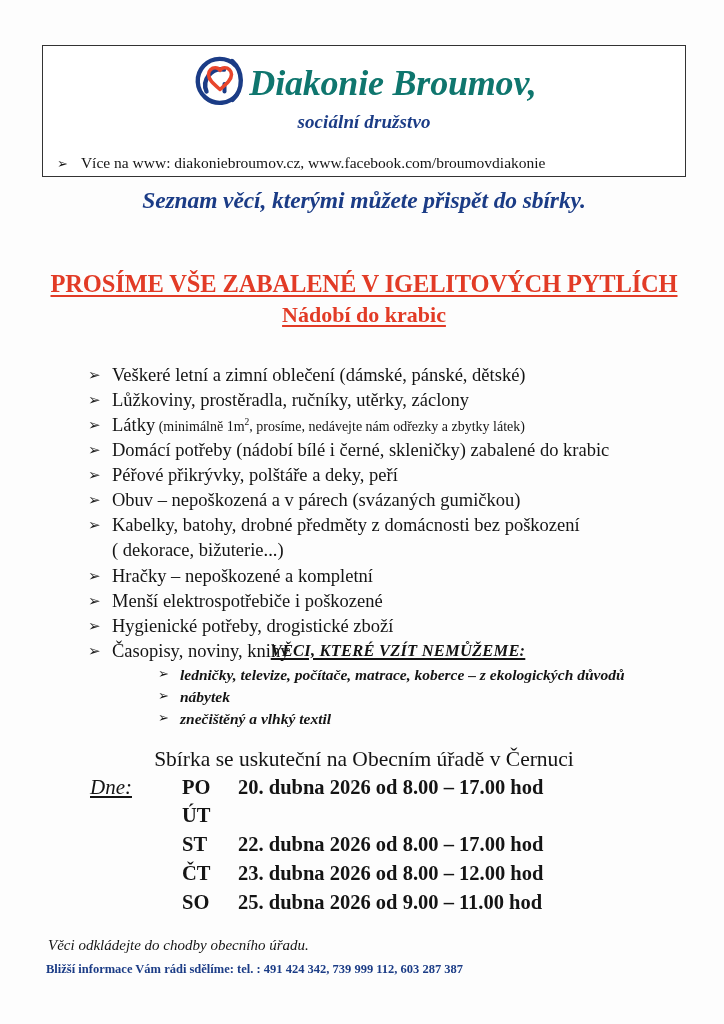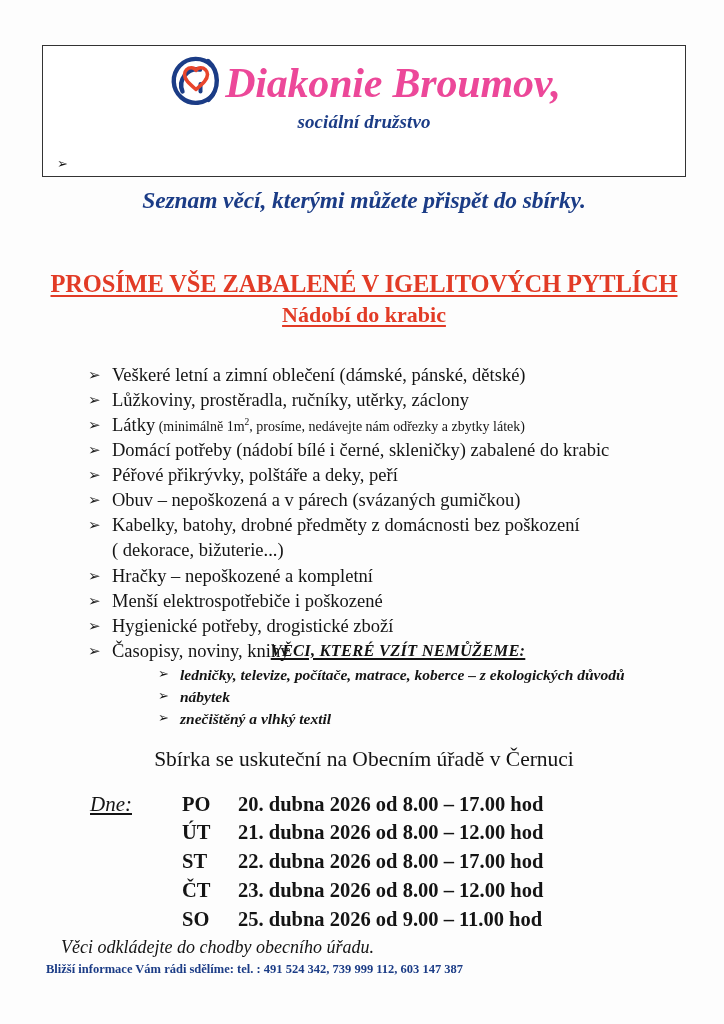--- a/index.html
+++ b/index.html
@@ -48,24 +48,24 @@
     width: 60px;
     height: 58px;
     flex: 0 0 auto;
     display: block;
     margin-right: -4px;
     margin-top: -2px;
   }
 
   .brand-name {
     font-family: "Liberation Serif", "DejaVu Serif", serif;
-    font-size: 42px;
-    font-weight: bold;
-    font-style: italic;
-    color: #ec4899;
+    font-size: 36px;
+    font-weight: bold;
+    font-style: italic;
+    color: #0f766e;
     letter-spacing: -0.2px;
     line-height: 1;
     white-space: nowrap;
   }
 
   .brand-sub {
     text-align: center;
     font-family: "Liberation Serif", "DejaVu Serif", serif;
     font-size: 19px;
     font-weight: bold;
@@ -209,21 +209,20 @@
     text-align: center;
     font-size: 21.5px;
     color: #141414;
   }
 
   .schedule {
     position: absolute;
     left: 90px;
     top: 775px;
     width: 600px;
-    margin-top: 17px;
   }
   .sched-row {
     display: flex;
     align-items: baseline;
     height: 29px;
   }
   .sched-label {
     flex: 0 0 92px;
     font-size: 21px;
     font-style: italic;
@@ -243,23 +242,23 @@
     flex: 1 1 auto;
     font-size: 20.5px;
     font-weight: bold;
     color: #141414;
     white-space: nowrap;
   }
 
   
   .footer-note {
     position: absolute;
-    left: 61px;
+    left: 48px;
     top: 937px;
-    font-size: 18px;
+    font-size: 15px;
     font-style: italic;
     color: #141414;
   }
   .footer-contact {
     position: absolute;
     left: 46px;
     top: 962px;
     font-size: 12.5px;
     font-weight: bold;
     color: #1b3c86;
@@ -281,20 +280,21 @@
         <path d="M33.5 38.5 L33.5 31" fill="none" stroke="#1b3c86" stroke-width="4" stroke-linecap="round"></path>
         <path d="M29 36.5 C22 30.5 17.5 26.5 17.5 21.6 C17.5 17.6 20.6 14.8 24.3 14.8 C26.6 14.8 28.1 16.0 29 17.4 C29.9 16.0 31.4 14.8 33.7 14.8 C37.4 14.8 40.5 17.6 40.5 21.6 C40.5 26.5 36 30.5 29 36.5 Z" fill="none" stroke="#e8452c" stroke-width="3.6" stroke-linejoin="round"></path>
       </svg>
       <div class="brand-name">Diakonie Broumov,</div>
     </div>
 
     <div class="brand-sub">sociální družstvo</div>
 
     <div class="web-line">
       <span class="arrow">➢</span>
+      <span>Více na  www: diakoniebroumov.cz, www.facebook.com/broumovdiakonie</span>
     </div>
   </div>
 
   <div class="intro">
     <div>Seznam věcí, kterými můžete přispět do sbírky.</div>
   </div>
 
   <div class="red-head main">
     <span>PROSÍME VŠE ZABALENÉ V IGELITOVÝCH PYTLÍCH</span>
   </div>
@@ -395,35 +395,34 @@
   <div class="collection-line">Sbírka se uskuteční na Obecním úřadě v Černuci</div>
   <div class="schedule" id="schedule">
       <div class="sched-row">
         <div class="sched-label"><span>Dne:</span></div>
         <div class="sched-day">PO</div>
         <div class="sched-text">20. dubna 2026 od 8.00 – 17.00 hod</div>
       </div>
       <div class="sched-row">
         <div class="sched-label"></div>
         <div class="sched-day">ÚT</div>
-        <div class="sched-text">21. dubna 2026 od 8.00 – 12.00 hod</div>
       </div>
       <div class="sched-row">
         <div class="sched-label"></div>
         <div class="sched-day">ST</div>
         <div class="sched-text">22. dubna 2026 od 8.00 – 17.00 hod</div>
       </div>
       <div class="sched-row">
         <div class="sched-label"></div>
         <div class="sched-day">ČT</div>
         <div class="sched-text">23. dubna 2026 od 8.00 – 12.00 hod</div>
       </div>
       <div class="sched-row">
         <div class="sched-label"></div>
         <div class="sched-day">SO</div>
         <div class="sched-text">25. dubna 2026 od 9.00 – 11.00 hod</div>
       </div>
     </div>
 
   <div class="footer-note">Věci odkládejte do chodby obecního úřadu.</div>
-  <div class="footer-contact">Bližší informace Vám rádi sdělíme:  tel. : 491 524 342, 739 999 112, 603 147 387</div>
+  <div class="footer-contact">Bližší informace Vám rádi sdělíme:  tel. : 491 424 342, 739 999 112, 603 287 387</div>
 
 </div>
 
 </body></html>

